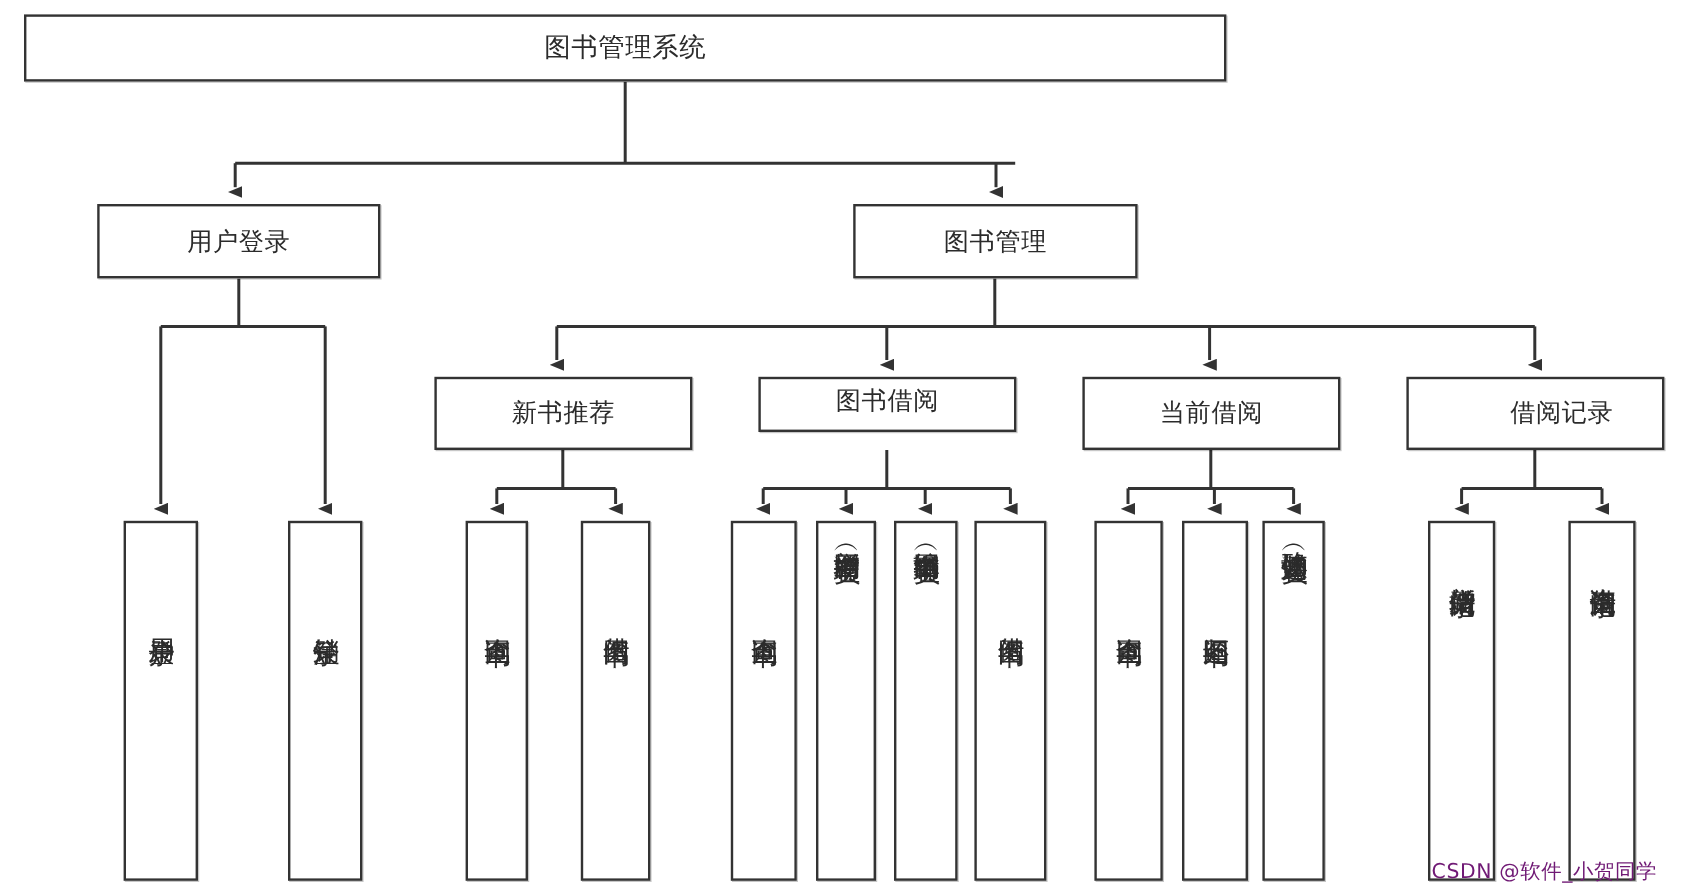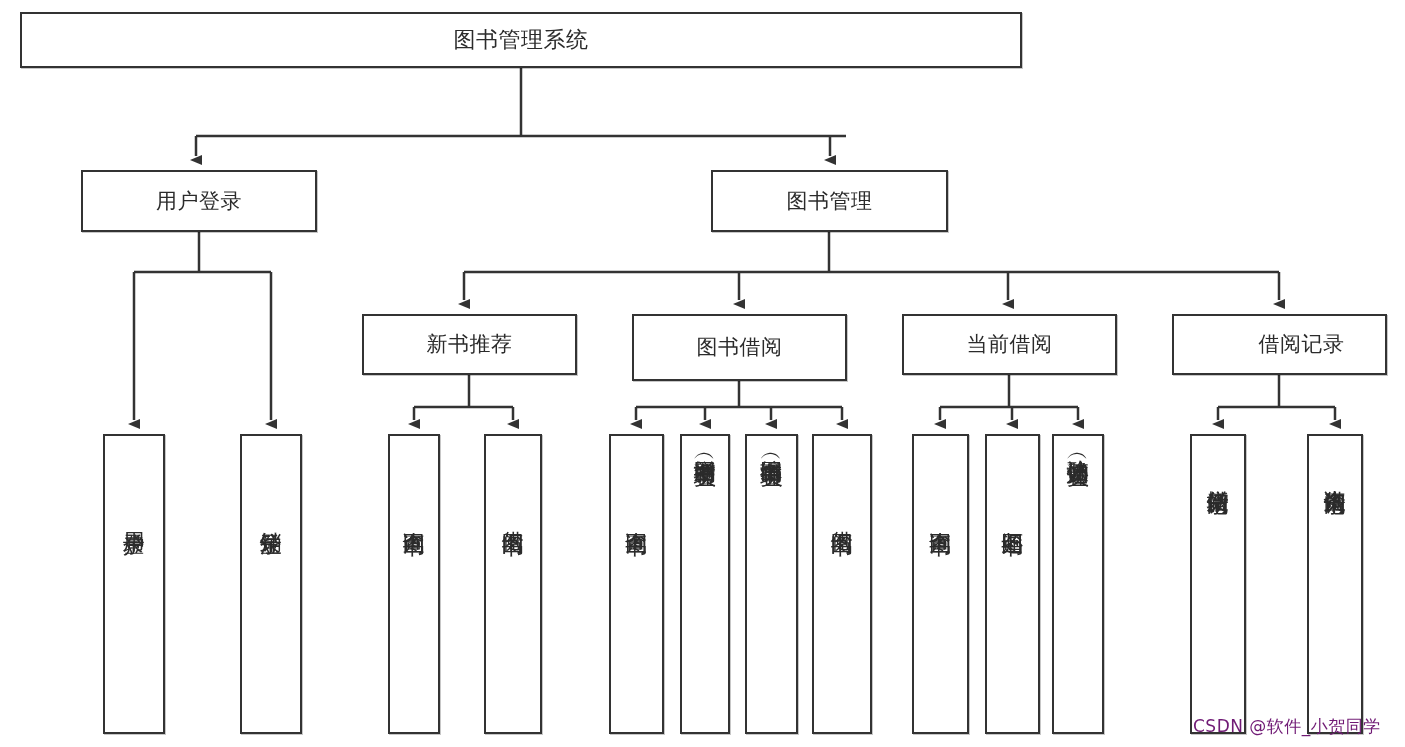--- a/index.html
+++ b/index.html
@@ -128,21 +128,21 @@
   <div class="node" style="left:81px; top:170px; width:236px; height:62px;">
     <span class="node-label">用户登录</span>
   </div>
   <div class="node" style="left:362px; top:314px; width:215px; height:61px;">
     <span class="node-label">新书推荐</span>
   </div>
 
   <div class="node" style="left:711px; top:170px; width:237px; height:62px;">
     <span class="node-label">图书管理</span>
   </div>
-  <div class="node" style="left:632px; top:314px; width:215px; height:67px;">
+  <div class="node" style="left:632px; top:314px; width:215px; height:46px;font-family:Liberation Mono, monospace;">
     <span class="node-label">图书借阅</span>
   </div>
   <div class="node" style="left:902px; top:314px; width:215px; height:61px;justify-content:center;">
     <span class="node-label">当前借阅</span>
   </div>
   <div class="node" style="left:1172px; top:314px; width:215px; height:61px;padding-left:44px;">
     <span class="node-label">借阅记录</span>
   </div>
 
   <div class="node vertical" style="left:103px; top:434px; width:62px; height:300px; padding-top:78px;">

